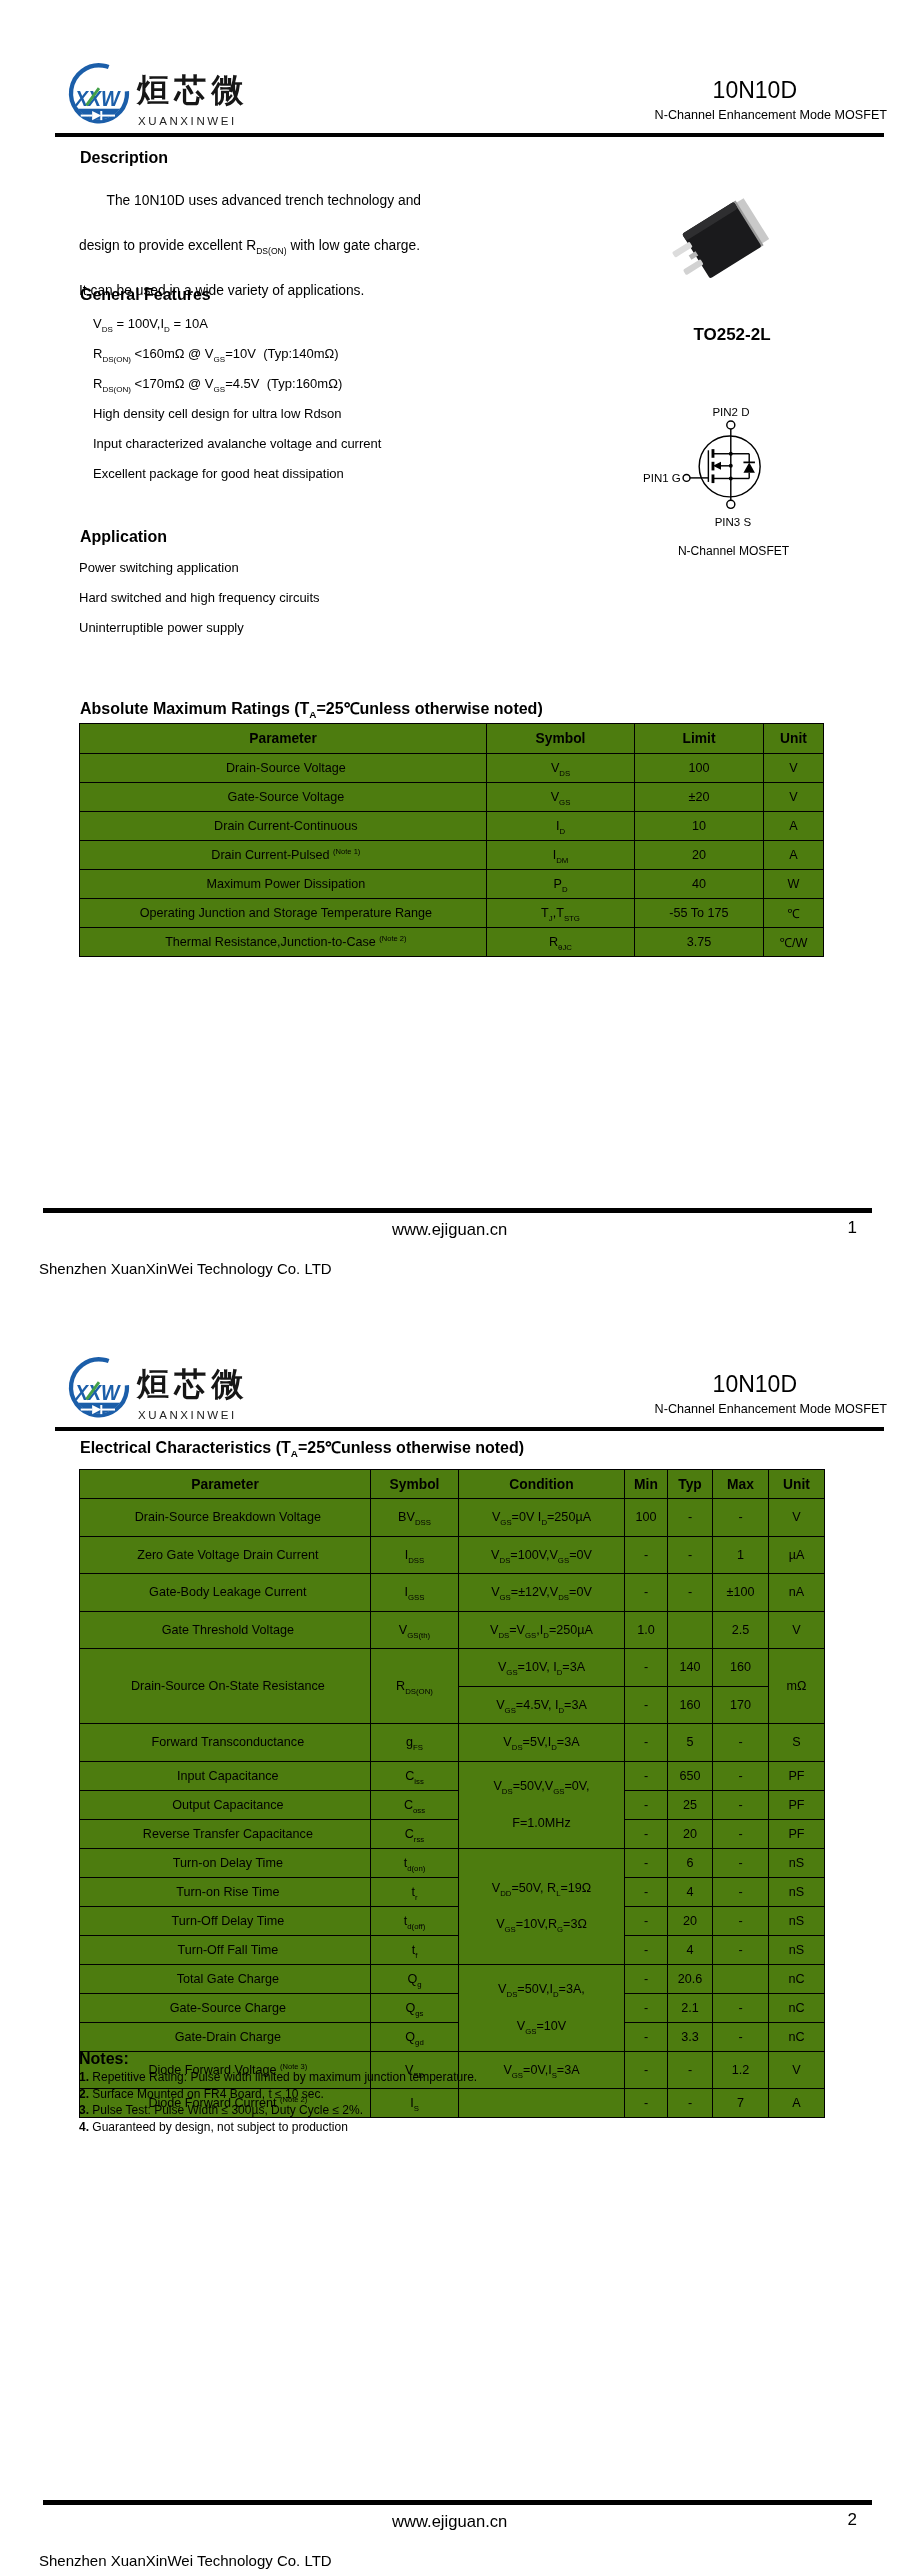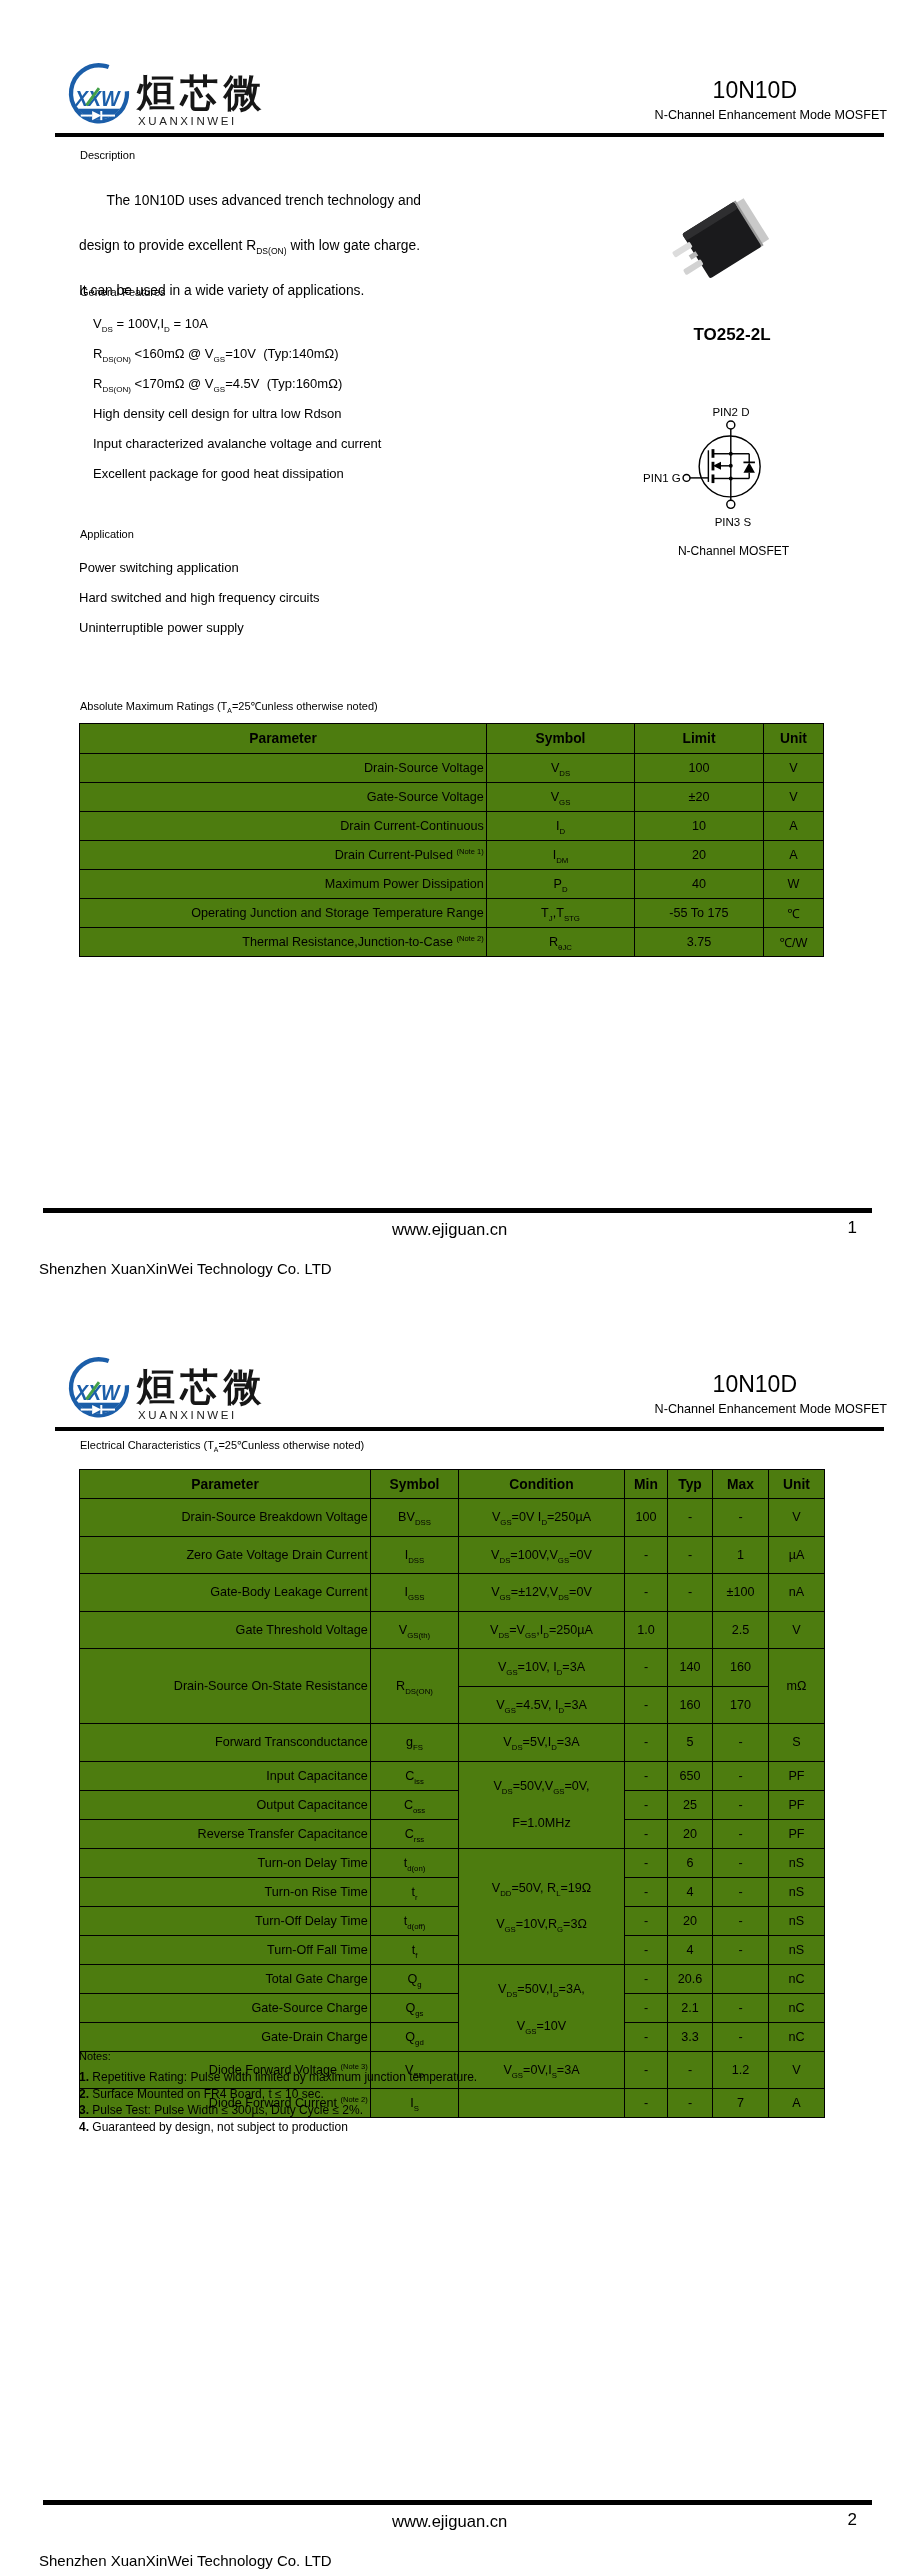--- a/index.html
+++ b/index.html
@@ -1,28 +1,28 @@
 <!DOCTYPE html>
 <html style="font-size:9.2px"><head>
 <meta charset="utf-8">
 <style>
   html,body{margin:0;padding:0;background:#fff;}
   #canvas{position:relative;width:910px;height:2576px;background:#fff;
           font-family:"Liberation Sans",sans-serif;color:#000;overflow:hidden;}
   
   .pagehead{position:absolute;left:12px;width:910px;height:141px;}
   .logo-svg{position:absolute;left:55px;top:60px;width:64px;height:70px;}
-  .logo-zh{position:absolute;left:125px;top:73px;font-size:38px;font-weight:bold;
+  .logo-zh{position:absolute;left:125px;top:73px;font-size:32px;font-weight:bold;
            letter-spacing:5.2px;color:#161616;line-height:1.1;}
   .logo-en{position:absolute;left:126px;top:115px;font-size:11.5px;letter-spacing:2.6px;color:#222;}
   .pn{position:absolute;left:574px;top:77px;width:211px;text-align:right;font-size:23px;}
   .subtt{position:absolute;left:516px;top:108px;width:359px;text-align:right;font-size:12.6px;}
   .toprule{position:absolute;left:43px;top:133px;width:829px;height:4px;background:#000;}
   
-  .sec-title{position:absolute;font-weight:normal;font-size:11px;line-height:1.1;}
+  .sec-title{position:absolute;font-weight:bold;font-size:16px;line-height:1.1;}
   .textlist{position:absolute;font-size:13.8px;}
   .desc-line{height:29px;margin-top:16px;}
   .desc-line:first-child{text-indent:27.5px;}
   .feat-line{height:30px;white-space:pre-wrap;font-size:13px;}
   .app-line{height:30px;font-size:13px;}
   .note-line{height:16.6px;font-size:12px;}
   
   .pkg-photo{position:absolute;left:670px;top:194px;width:112px;height:91px;}
   .pkg-label{position:absolute;left:676px;top:325px;width:112px;text-align:center;
              font-weight:bold;font-size:17px;}
@@ -30,21 +30,21 @@
   
   table.ds{position:absolute;border-collapse:collapse;table-layout:fixed;background:#4d7c0f;}
   table.ds,table.ds td,table.ds th{border:1.1px solid #000;}
   table.ds td,table.ds th{border-top-width:1.7px;border-bottom-width:1.7px;overflow:hidden;}
   table.ds{border-width:1.7px;}
   table.ds th{font-size:13.8px;font-weight:bold;text-align:center;padding:0 1.1px;}
   table.ds td{font-size:12.6px;padding:0 2.3px;}
   #abs-table tr{height:29px;}
   #abs-table thead tr{height:30px;}
   #elec-table tr{height:29px;}
-  .cl{text-align:right;padding-left:8px !important;margin-top:9px;}
+  .cl{text-align:center;padding-left:8px !important;margin-top:9px;}
   .cc{text-align:center;}
   .cond{text-align:center;white-space:pre-line;line-height:2.9;}
   sub{font-size:62%;line-height:0;}
   sup{font-size:60%;line-height:0;}
   
   .footerbar{position:absolute;left:0;width:910px;height:40px;}
   .footrule{position:absolute;left:43px;top:0;width:829px;height:4.6px;background:#000;}
   .company{position:absolute;left:39px;top:13.8px;font-size:15px;margin-top:38px;}
   .website{position:absolute;left:392px;top:12px;font-size:16.6px;}
   .pageno{position:absolute;left:800px;top:9.8px;width:57px;text-align:right;font-size:17px;}

